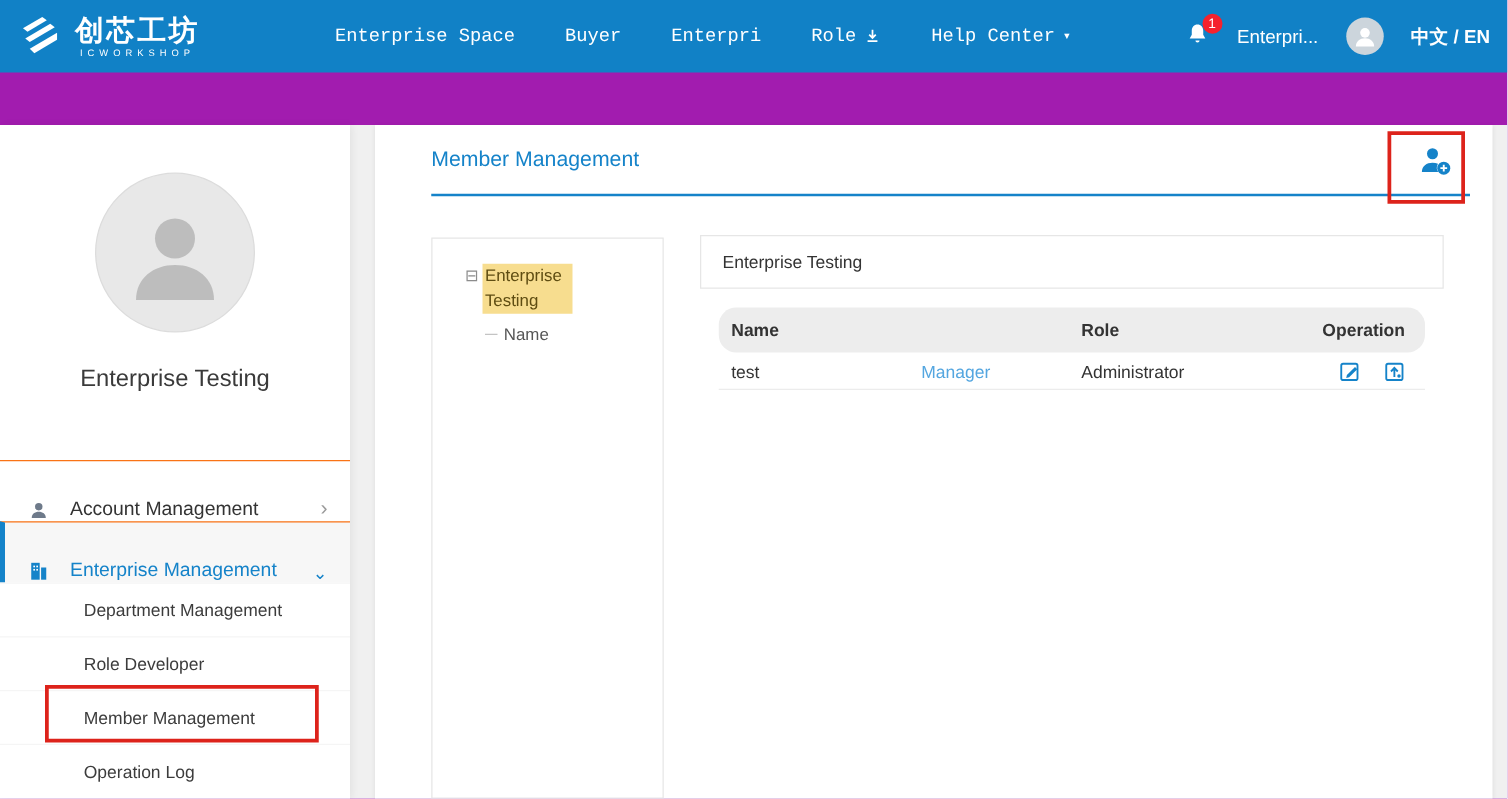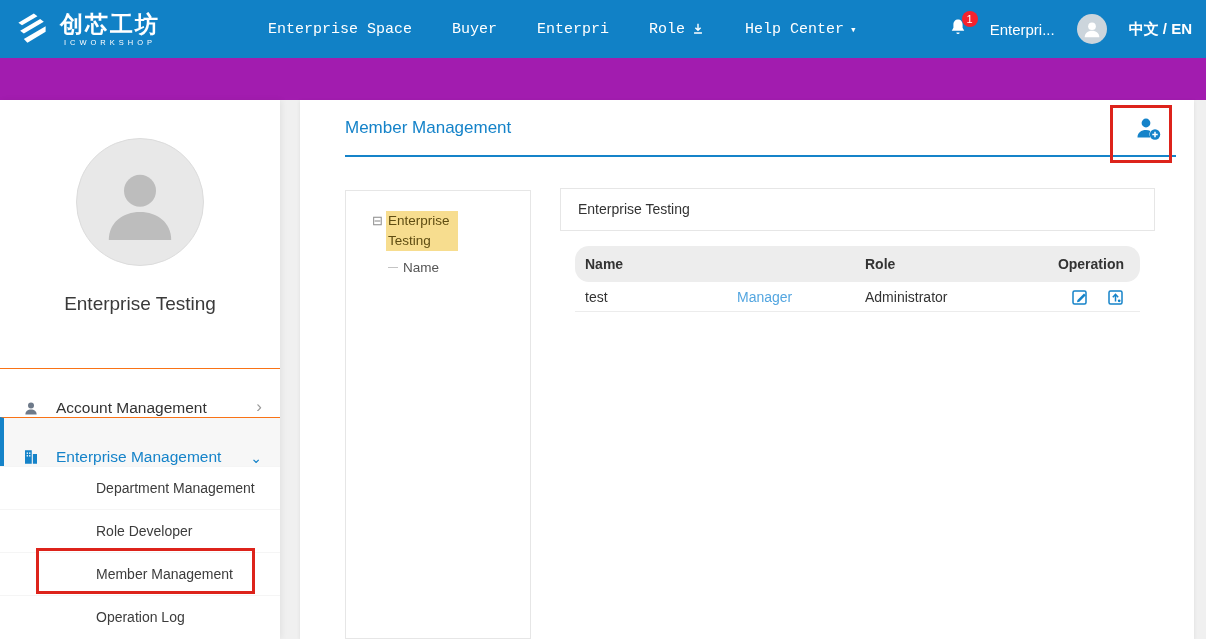--- a/index.html
+++ b/index.html
@@ -27,21 +27,21 @@
 
   
   .sidebar { position:absolute; left:0; top:100px; width:280px; height:539px; background:#fff; z-index:10; box-shadow:2px 0 6px rgba(0,0,0,0.06); }
   .avatar-lg { width:128px; height:128px; border-radius:50%; background:#e8e8e8; border:1px solid #dcdcdc; margin:38px auto 0; display:flex; align-items:center; justify-content:center; overflow:hidden; }
   .profile-name { text-align:center; font-size:19px; color:#3a3a3a; margin-top:26px; line-height:24px; }
   .menu { margin-top:52px; }
   .menu-item { height:49px; display:flex; align-items:flex-end; padding:0 18px 0 22px; border-top:1px solid #f97316; cursor:pointer; font-size:15.5px; color:#333; gap:16px; }
   .menu-item .chev { margin-left:auto; color:#9a9a9a; font-size:17px; }
   .menu-item.active { color:#1583c9; background:#f7f7f7; border-left:4px solid #1583c9; padding-left:18px; }
   .menu-item.active .chev { color:#1583c9; font-size:14px; }
-  .sub-item { height:43px; line-height:43px; padding-left:96px; font-size:14px; color:#3c3c3c; border-top:1px solid #f5f5f5; cursor:pointer; }
+  .sub-item { height:43px; line-height:43px; padding-left:67px; font-size:14px; color:#3c3c3c; border-top:1px solid #f5f5f5; cursor:pointer; }
 
   
   .main-card { position:absolute; left:300px; top:100px; width:894px; height:539px; background:#fff; z-index:10; box-shadow:0 1px 4px rgba(0,0,0,0.08); }
   .main-header { margin:0 18px 0 45px; height:57px; display:flex; align-items:center; border-bottom:2px solid #1583c9; position:relative; }
   .page-title { font-size:17px; font-weight:normal; color:#1583c9; }
   .add-member { margin-left:auto; margin-right:14px; background:none; border:none; cursor:pointer; padding:0; display:flex; }
 
   
   .tree-box { position:absolute; left:45px; top:90px; width:186px; height:449px; border:1px solid #e6e6e6; padding:20px 10px 0 26px; font-size:13.5px; color:#444; }
   .tree-root { display:flex; align-items:flex-start; cursor:pointer; }

